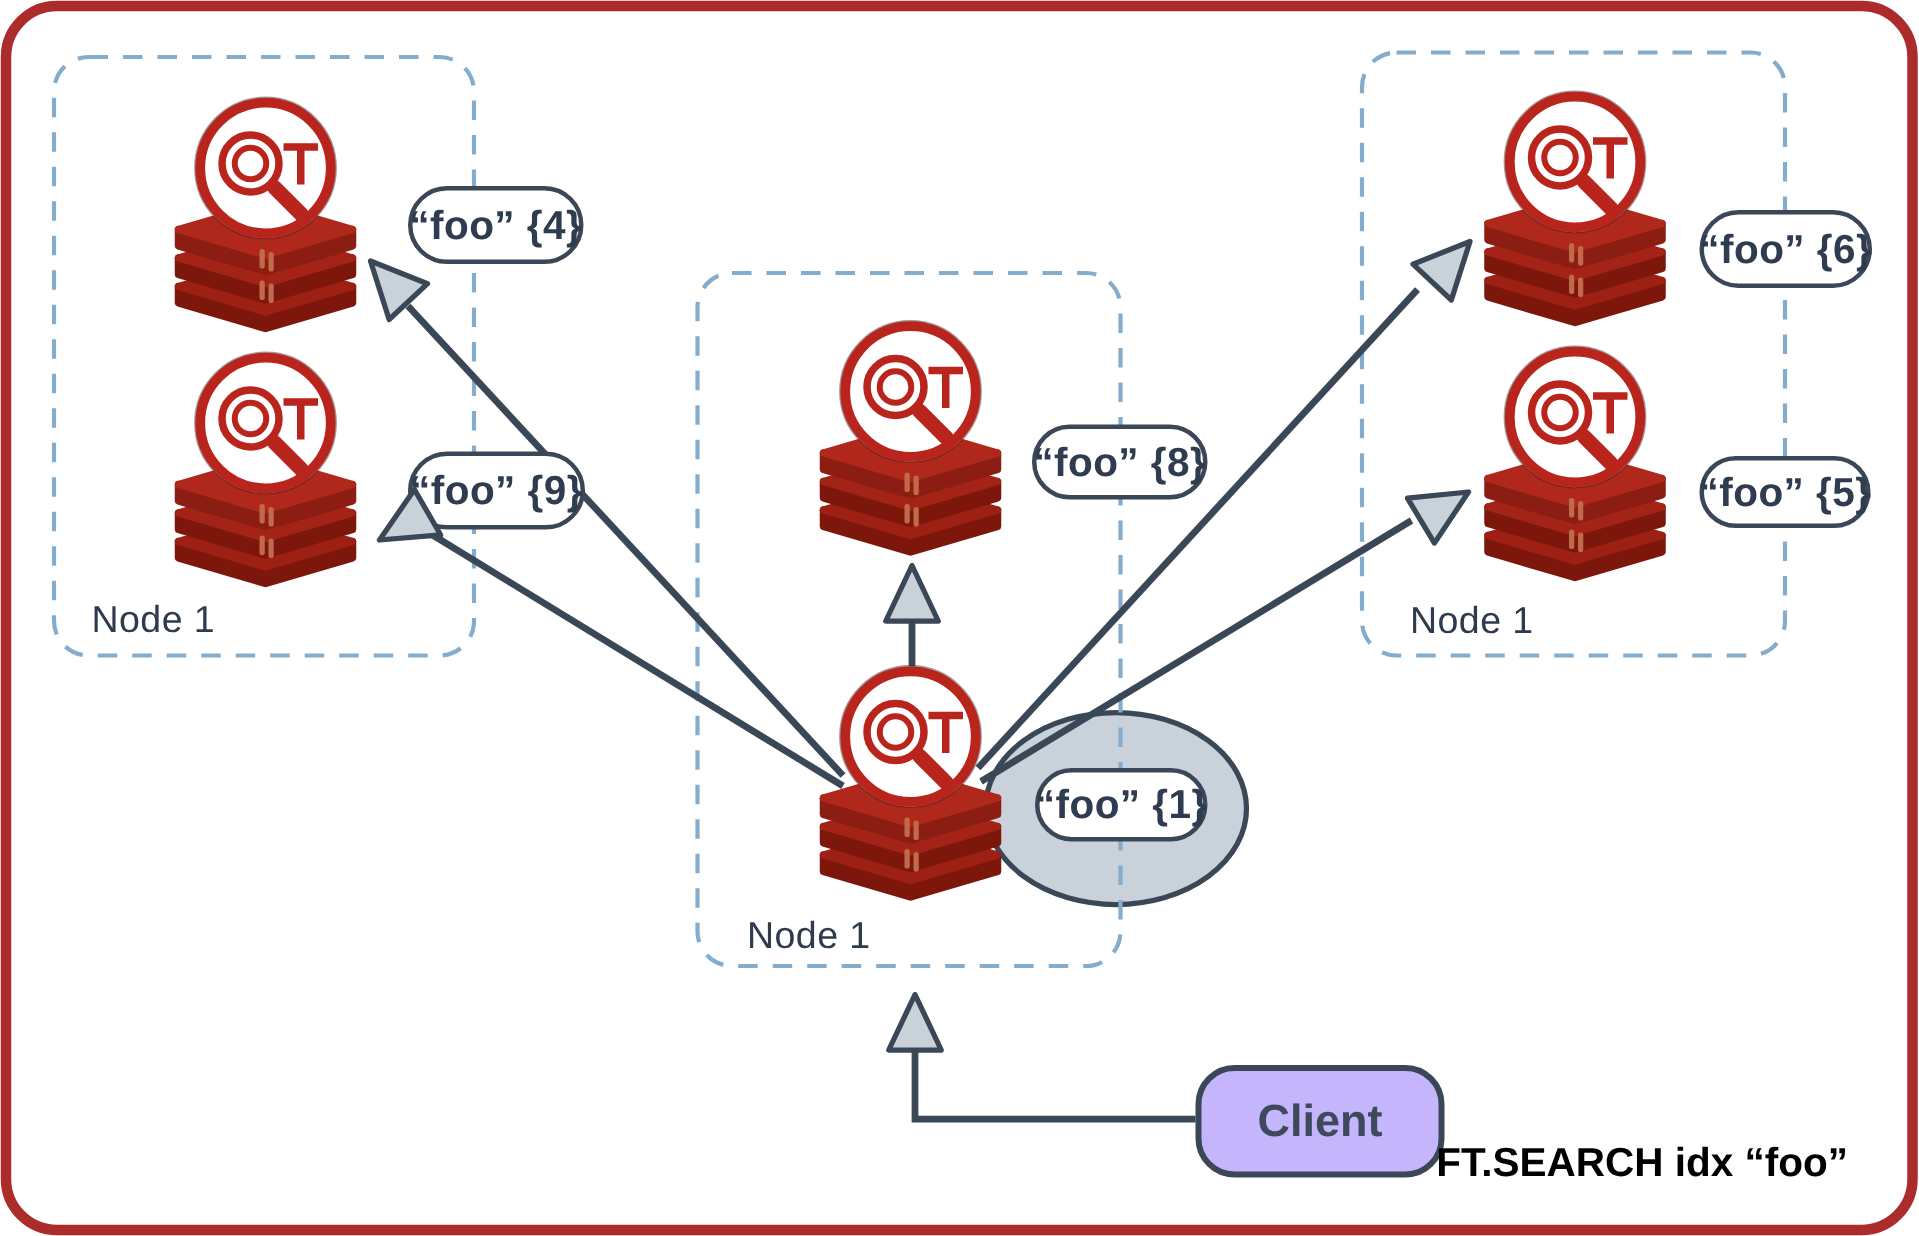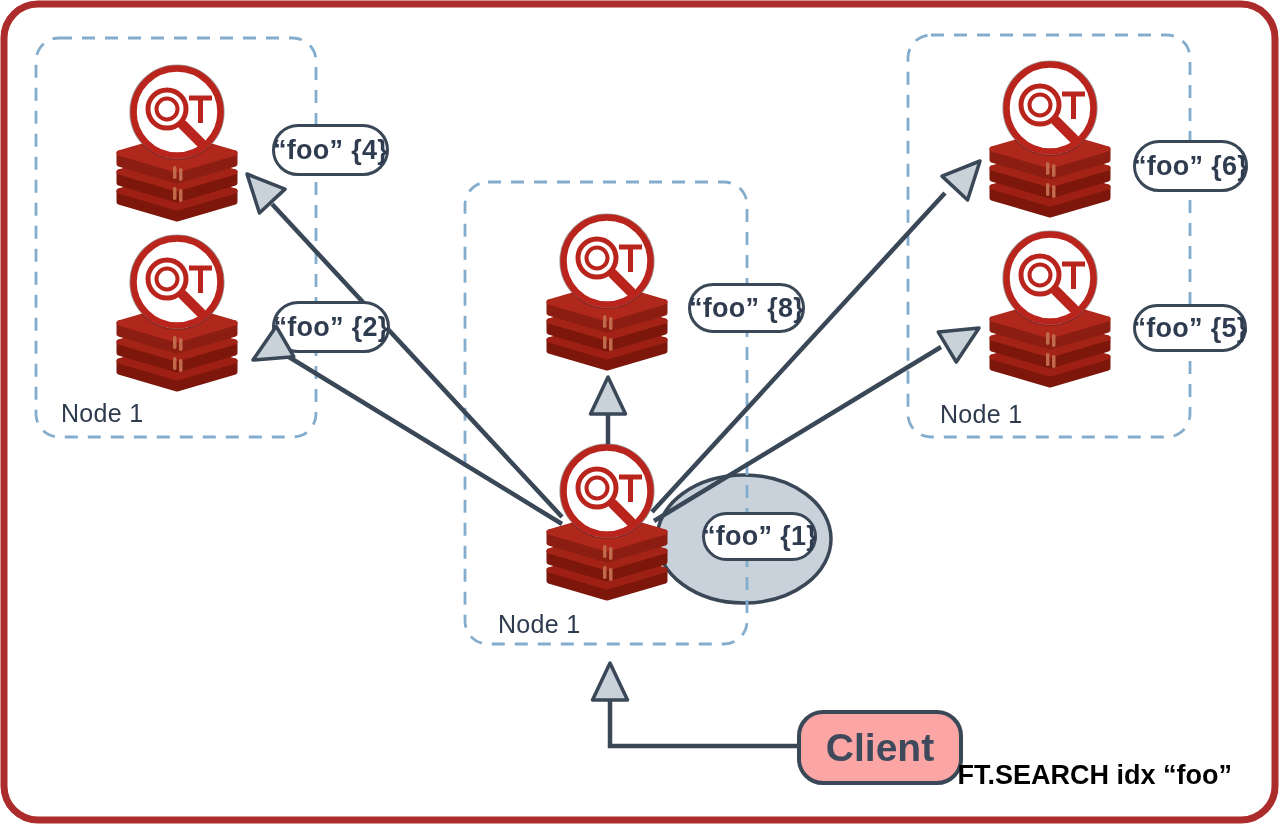--- a/index.html
+++ b/index.html
@@ -17,23 +17,23 @@
     font-size:27px;font-weight:600;color:#2F3B4F;letter-spacing:.3px;
     white-space:nowrap;
   }
   .node-label{
     position:absolute;z-index:2;font-size:25px;font-weight:normal;
     color:#2E3A4D;letter-spacing:.3px;white-space:nowrap;
   }
   .client-box{
     position:absolute;z-index:2;box-sizing:border-box;
     left:797px;top:710px;width:166px;height:75px;
-    background:#fca5a5;border:4px solid #3A4757;border-radius:26px;
+    background:#c4b5fd;border:4px solid #3A4757;border-radius:26px;
     display:flex;align-items:center;justify-content:center;
-    font-size:39px;font-weight:bold;color:#3E4A5B;
+    font-size:30px;font-weight:bold;color:#3E4A5B;
   }
   .command-text{
     position:absolute;z-index:2;right:47px;top:760px;
     font-size:27px;font-weight:bold;color:#000000;white-space:nowrap;
   }
 </style>
 </head>
 <body>
 
 <div id="canvas">
@@ -84,23 +84,23 @@
 
     <use href="#shard-icon" x="117" y="65"></use>
     <use href="#shard-icon" x="117" y="235"></use>
     <use href="#shard-icon" x="547" y="214"></use>
     <use href="#shard-icon" x="547" y="444"></use>
     <use href="#shard-icon" x="990" y="61"></use>
     <use href="#shard-icon" x="990" y="231"></use>
   </svg>
 
   <div class="pill" style="left:272px;top:124px;width:117px;height:52px;">“foo” {4}</div>
-  <div class="pill" style="left:272px;top:301px;width:118px;height:52px;">“foo” {2}</div>
+  <div class="pill" style="left:272px;top:301px;width:118px;height:52px;">“foo” {9}</div>
   <div class="pill" style="left:688px;top:283px;width:117px;height:50px;">“foo” {8}</div>
-  <div class="pill" style="left:690px;top:512px;width:115px;height:49px;margin-left:12px;">“foo” {1}</div>
+  <div class="pill" style="left:690px;top:512px;width:115px;height:49px;">“foo” {1}</div>
   <div class="pill" style="left:1133px;top:140px;width:115px;height:52px;">“foo” {6}</div>
   <div class="pill" style="left:1133px;top:304px;width:114px;height:48px;">“foo” {5}</div>
 
   <div class="node-label" style="left:61px;top:399px;">Node 1</div>
   <div class="node-label" style="left:498px;top:610px;">Node 1</div>
   <div class="node-label" style="left:940px;top:400px;">Node 1</div>
 
   <div class="client-box">
     <span>Client</span>
   </div>

